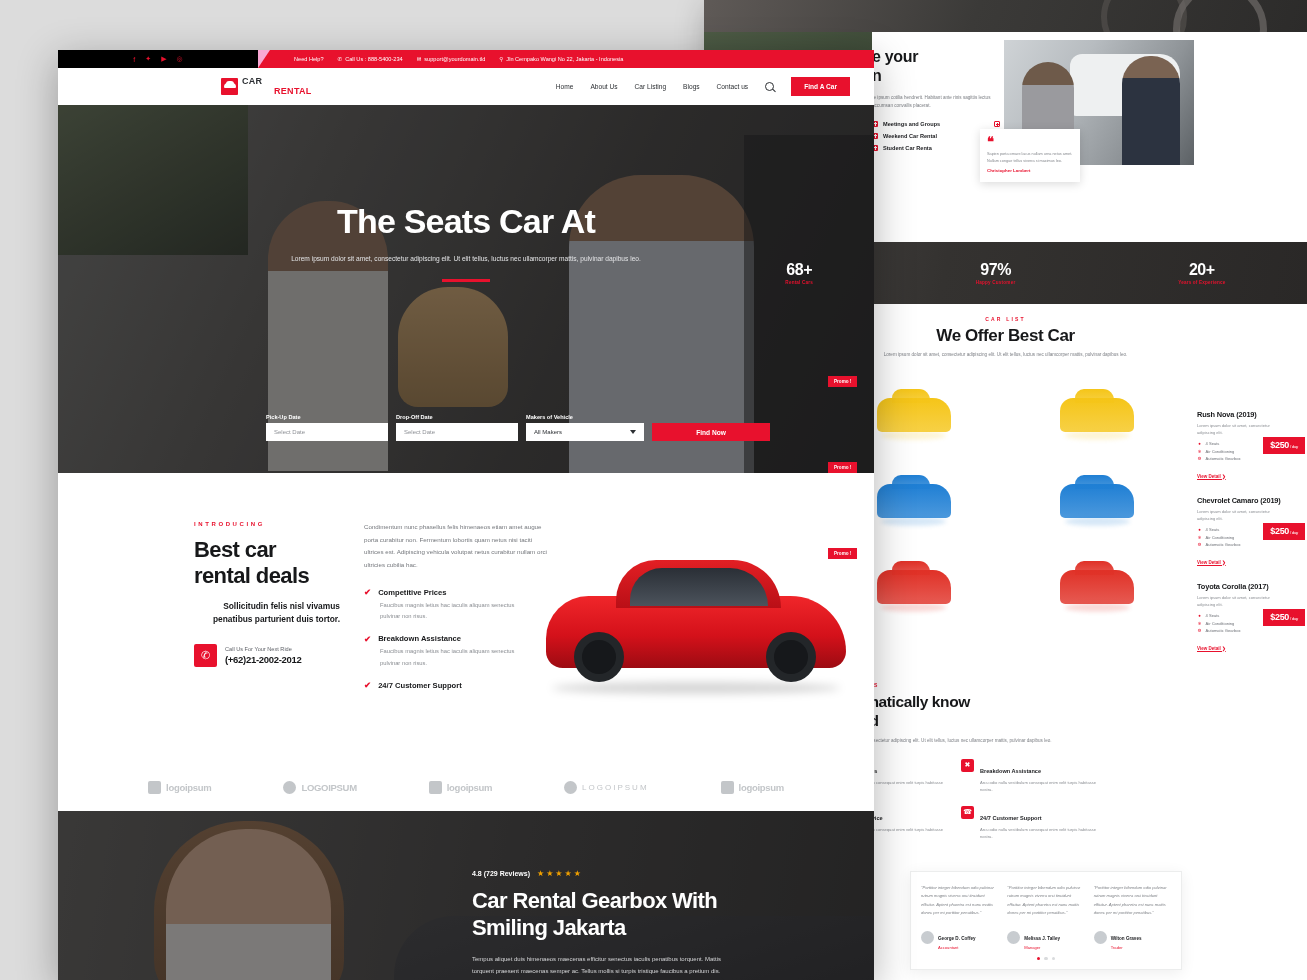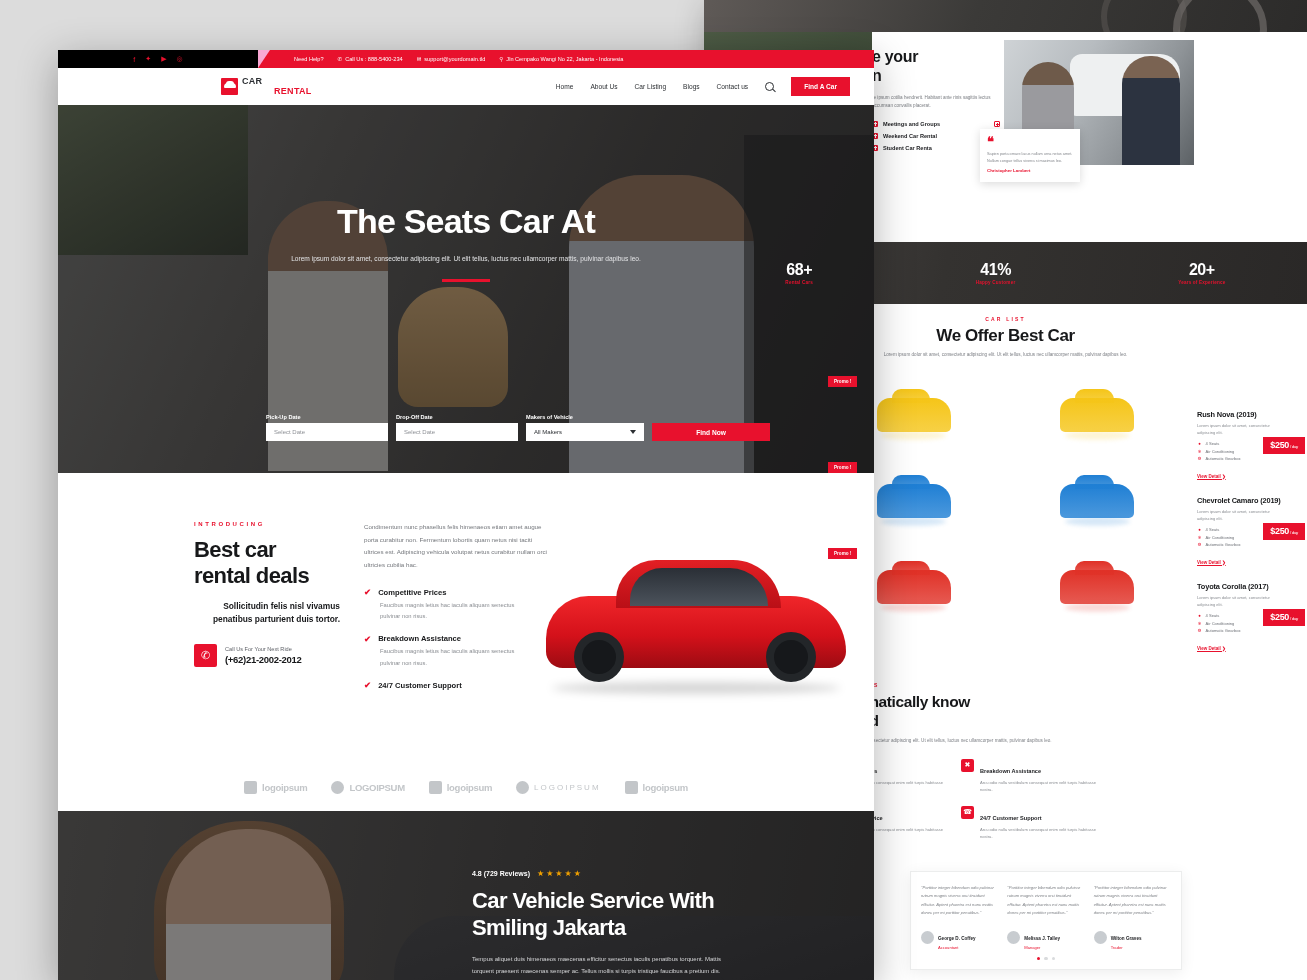--- a/index.html
+++ b/index.html
@@ -266,21 +266,21 @@
     position:absolute; left:84px; bottom:88px; width:138px; height:38px;
     background:linear-gradient(180deg,#2a2f36,#4c535c); border-radius:32px 38px 0 0;
   }
   .wheel{ position:absolute; bottom:12px; width:50px; height:50px; border-radius:50%;
           background:#16181b; border:8px solid #232629;}
   .wheel.l{ left:28px;} .wheel.r{ right:30px;}
   .car-shadow{ position:absolute; left:6px; bottom:0; width:288px; height:12px;
                background:rgba(0,0,0,.16); filter:blur(4px); border-radius:50%;}
 
   
-  .logos{ background:#fff; height:48px; display:flex; align-items:center; justify-content:center; gap:24px;}
+  .logos{ background:#fff; height:48px; display:flex; align-items:center; justify-content:center; gap:72px;}
   .lgi{ display:flex; align-items:center; gap:5px; color:#c3c6c9; }
   .lgi .mark{ width:13px; height:13px; background:#c3c6c9; border-radius:2px; }
   .lgi .mark.circ{ border-radius:50%; }
   .lgi .nm{ font-size:9.5px; font-weight:700; letter-spacing:-.3px;}
   .lgi .nm.sp{ letter-spacing:2px; font-weight:400; font-size:8px;}
 
   
   .bhero{ position:relative; height:255px; background:linear-gradient(100deg,#55534f,#3a3836 55%,#2a2927);
           overflow:hidden;}
   .bh-person{position:absolute;left:108px;top:18px;width:165px;height:237px;border-radius:80px 80px 0 0;
@@ -344,21 +344,21 @@
         <div class="quote-name">Christopher Lambert</div>
       </div>
     </div>
 
     <div class="bp-stats">
       <div class="stat">
         <div class="stat-num">68+</div>
         <div class="stat-lb">Rental Cars</div>
       </div>
       <div class="stat">
-        <div class="stat-num">41%</div>
+        <div class="stat-num">97%</div>
         <div class="stat-lb">Happy Customer</div>
       </div>
       <div class="stat">
         <div class="stat-num">20+</div>
         <div class="stat-lb">Years of Experience</div>
       </div>
     </div>
 
     <div class="bp-carlist">
       <div class="cl-eyebrow">CAR LIST</div>
@@ -750,21 +750,21 @@
       <div class="bh-person"></div>
       <div class="bh-dash"></div>
       <div class="bh-wheel"></div>
       <div class="bh-shade"></div>
       <div class="bh-txt">
         <div class="rate">
           <span class="rate-n">4.8 (729 Reviews)</span>
           <span class="stars">★★★★★</span>
         </div>
         <div class="bh-h2">
-          <span>Car Vehicle Service With</span><br>
+          <span>Car Rental Gearbox With</span><br>
           <span>Smiling Jakarta</span>
         </div>
         <div class="bh-p">Tempus aliquet duis himenaeos maecenas efficitur senectus iaculis penatibus torquent. Mattis torquent praesent maecenas semper ac. Tellus mollis si turpis tristique faucibus a pretium dis.</div>
 
       </div>
     </div>
   </div>
 </div>
 
 </body></html>

